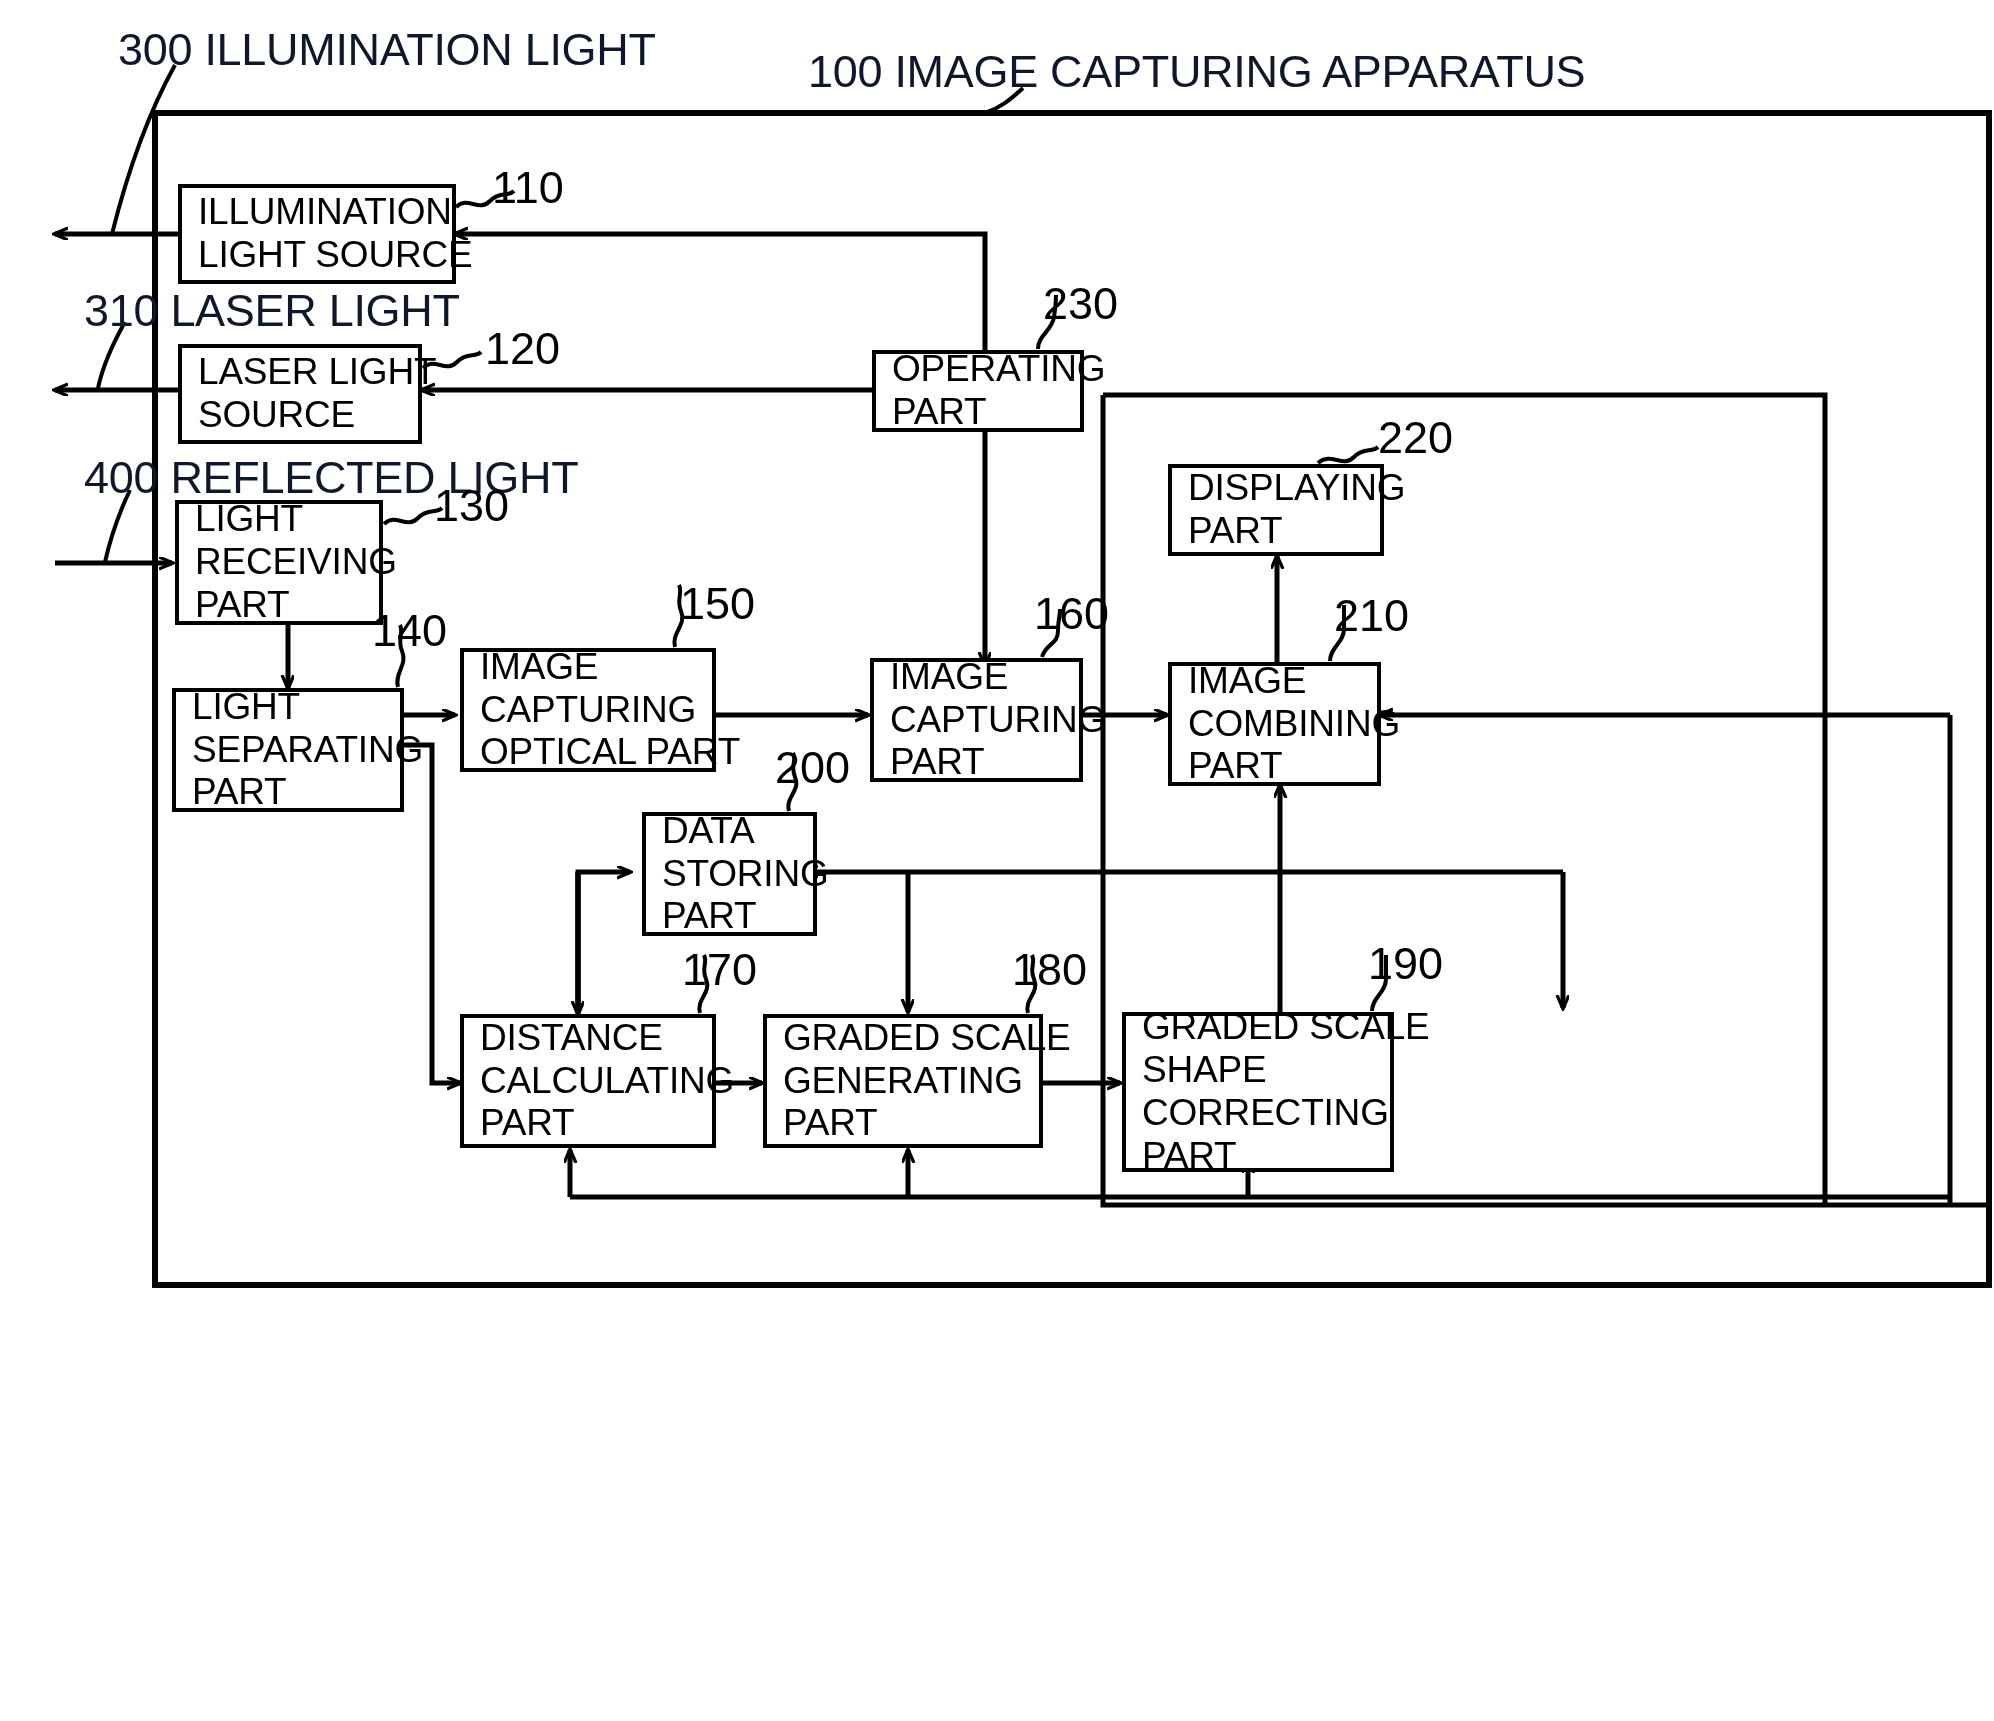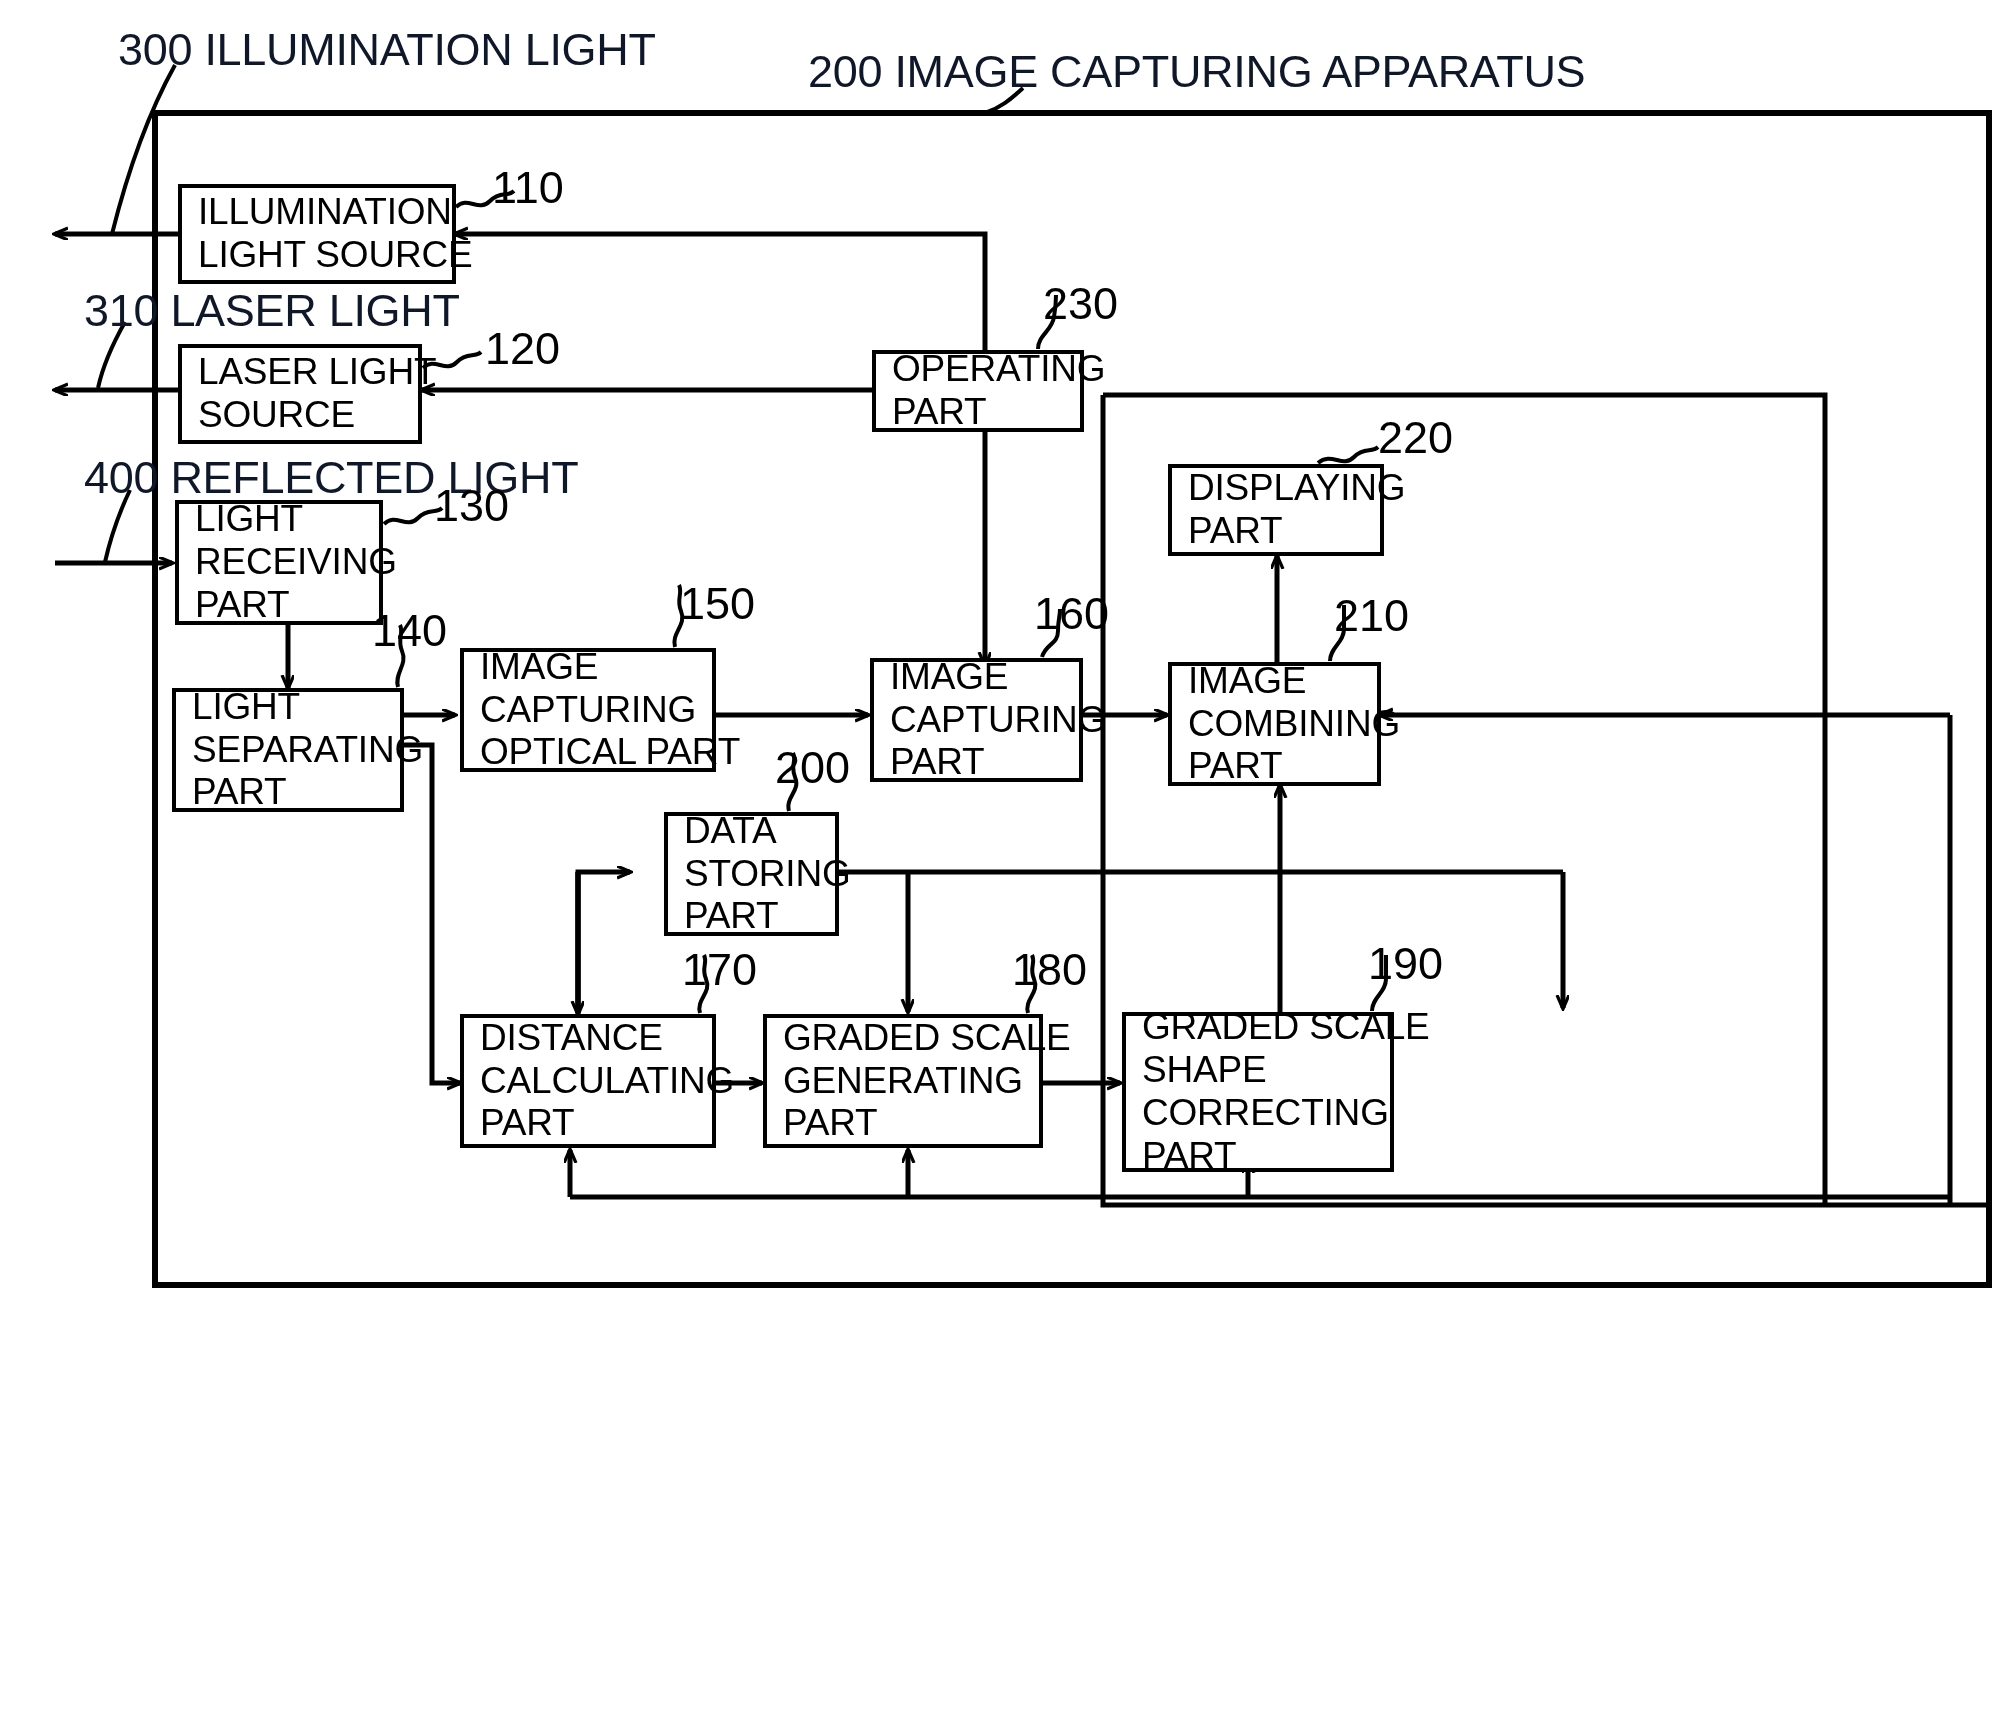--- a/index.html
+++ b/index.html
@@ -184,21 +184,21 @@
     <div class="line">DISPLAYING</div>
     <div class="line">PART</div>
   </div>
 
   <div class="box" style="left:1168px; top:662px; width:213px; height:124px;">
     <div class="line">IMAGE</div>
     <div class="line">COMBINING</div>
     <div class="line">PART</div>
   </div>
 
-  <div class="box" style="left:664px; top:812px; width:175px; height:124px;">
+  <div class="box" style="left:642px; top:812px; width:175px; height:124px;">
     <div class="line">DATA</div>
     <div class="line">STORING</div>
     <div class="line">PART</div>
   </div>
 
   <div class="box" style="left:460px; top:1014px; width:256px; height:134px;">
     <div class="line">DISTANCE</div>
     <div class="line">CALCULATING</div>
     <div class="line">PART</div>
   </div>
@@ -211,21 +211,21 @@
 
   <div class="box" style="left:1122px; top:1012px; width:272px; height:160px;">
     <div class="line">GRADED SCALE</div>
     <div class="line">SHAPE</div>
     <div class="line">CORRECTING</div>
     <div class="line">PART</div>
   </div>
 
   <div class="label" style="left:118px; top:24px;">300 ILLUMINATION LIGHT</div>
 
-  <div class="label" style="left:808px; top:46px;">200 IMAGE CAPTURING APPARATUS</div>
+  <div class="label" style="left:808px; top:46px;">100 IMAGE CAPTURING APPARATUS</div>
 
   <div class="label" style="left:84px; top:285px;">310 LASER LIGHT</div>
 
   <div class="label" style="left:84px; top:452px;">400 REFLECTED LIGHT</div>
 
   <svg class="layer" viewBox="0 0 1994 1721">
     <g stroke="#000000" stroke-width="4" fill="none">
 
       <path d="M456,207 c12,-12 22,6 34,-6 c10,-10 18,-4 24,-10"></path>
 

